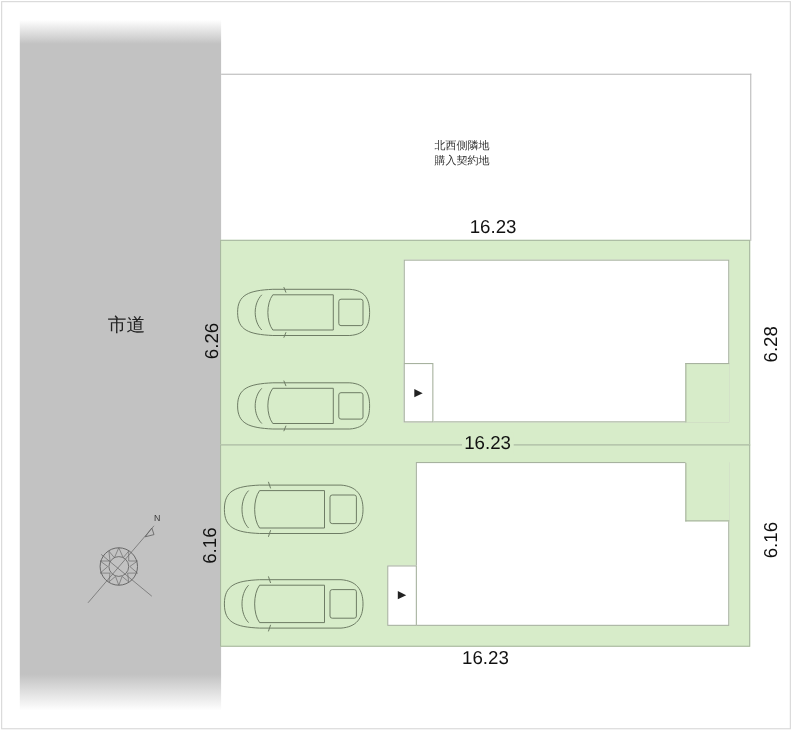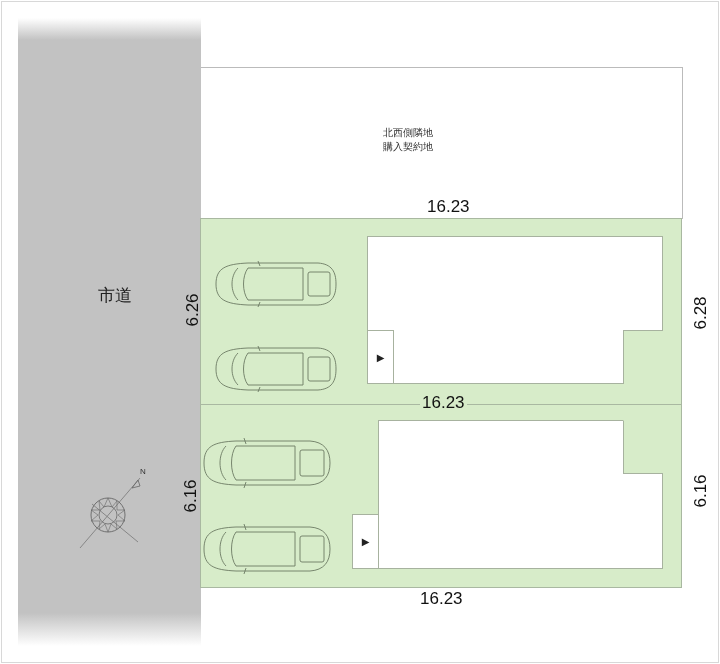--- a/index.html
+++ b/index.html
@@ -2,21 +2,21 @@
 <html><head>
 <meta charset="utf-8">
 <style>
   html, body { margin:0; padding:0; }
   body { width:720px; height:664px; background:#ffffff; position:relative; overflow:hidden; font-family:"DejaVu Sans", sans-serif; }
   .frame { position:absolute; left:1px; top:1px; width:716px; height:660px; border:1px solid #d8d8d8; }
   .road { position:absolute; left:18px; top:18px; width:183px; height:628px;
           background:linear-gradient(to bottom, rgba(194,194,194,0) 0px, #c2c2c2 22px, #c2c2c2 595px, rgba(194,194,194,0) 628px); }
   .road-label { position:absolute; left:60px; top:284px; width:110px; text-align:center; font-size:17px; line-height:23px; color:#222;font-family:Liberation Serif, serif; }
   .neighbor { position:absolute; left:201px; top:67px; width:481px; height:151px; border-top:1px solid #bbb; border-right:1px solid #bbb; }
-  .neighbor-label { position:absolute; left:368px; top:126px; width:80px; text-align:center; font-size:10px; line-height:14px; color:#333; }
+  .neighbor-label { position:absolute; left:380px; top:126px; width:80px; text-align:center; font-size:10px; line-height:14px; color:#333; }
   .lot { position:absolute; background:#d7ecc9; border:1px solid #a9b8a1; box-sizing:border-box; }
   .house { position:absolute; background:#fff; border:1px solid #a7b29f; box-sizing:border-box; }
   .house-notch { position:absolute; background:#d7ecc9; border-left:1px solid #a7b29f; box-sizing:border-box; }
   .entry { position:absolute; background:#fff; border:1px solid #a7b29f; box-sizing:border-box; display:flex; align-items:center; justify-content:center; font-size:10px; color:#222; }
   .dim { position:absolute; font-family:"Liberation Sans", sans-serif; font-size:17px; color:#111; white-space:nowrap; }
   .dim-v { transform:rotate(-90deg); transform-origin:center center; }
   .car { position:absolute; }
 </style>
 </head>
 <body>

